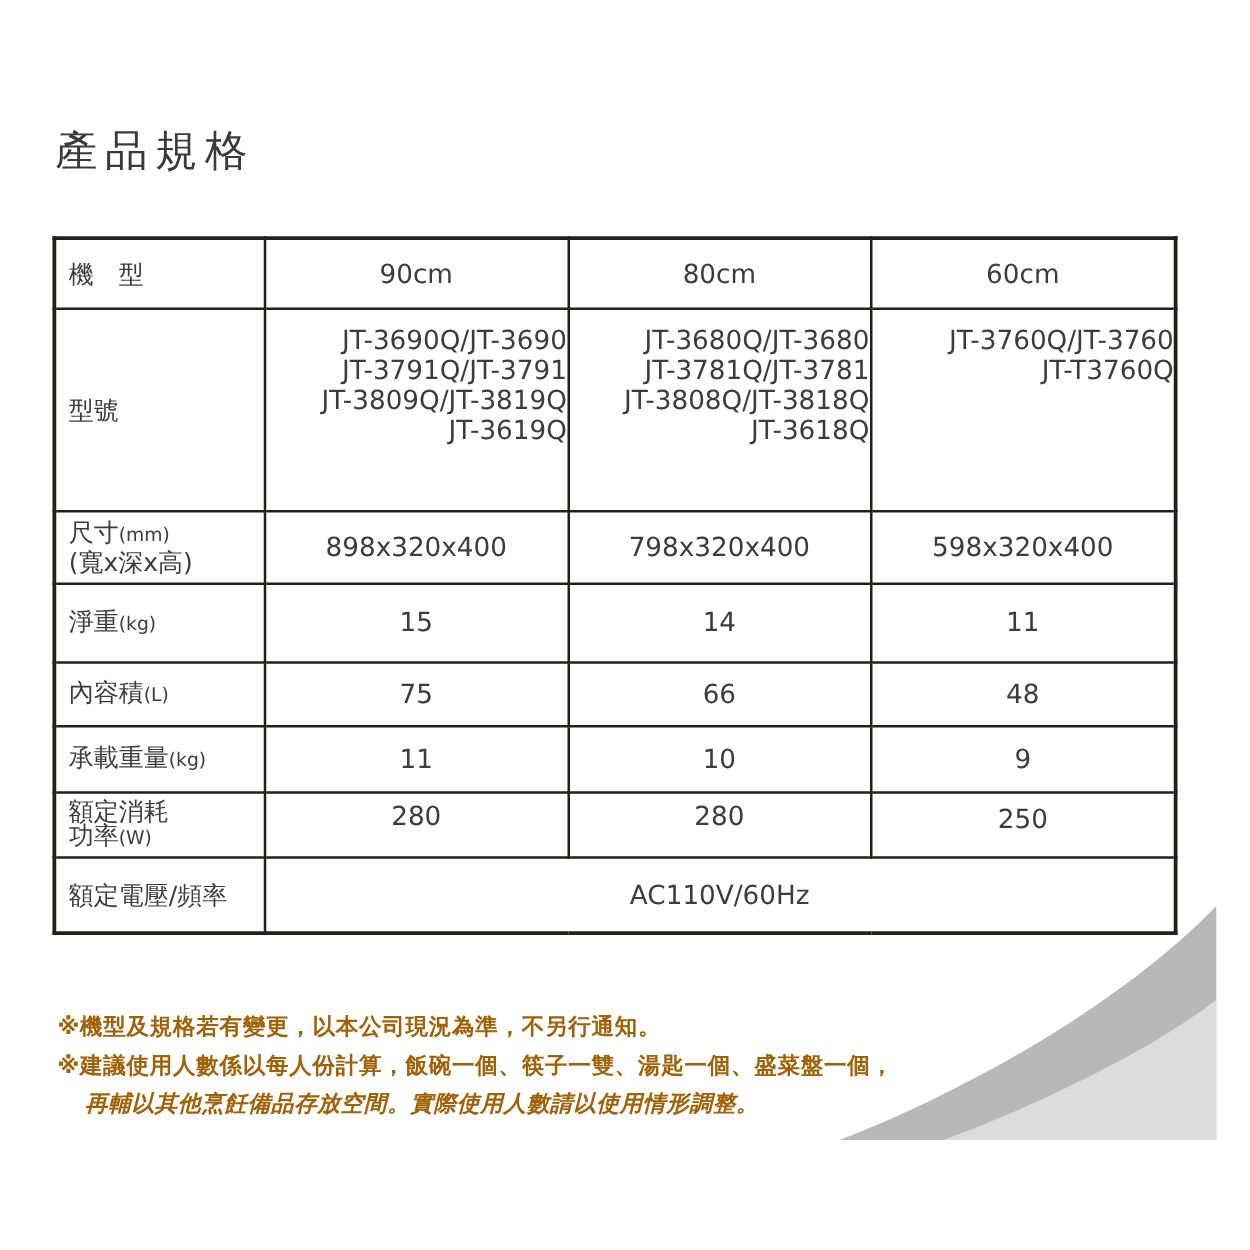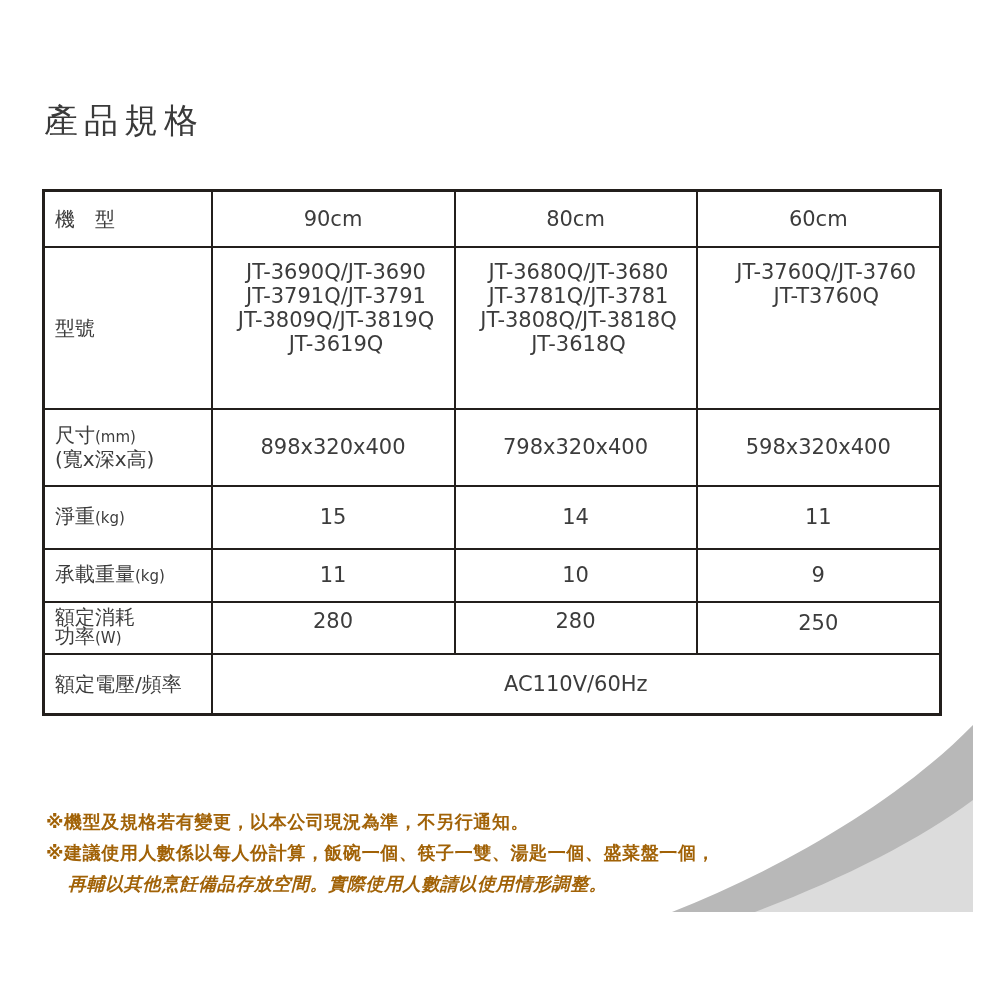--- a/index.html
+++ b/index.html
@@ -22,21 +22,21 @@
     border: 3px solid #231f1c;
     margin-top: 36px;
   }
   table.spec td {
     border: 2px solid #231f1c;
     font-size: 21px; color: #3c3c3c; padding: 0;
     vertical-align: middle;
   }
   table.spec td.label { padding-left: 10px; text-align: left; font-size: 20px; line-height: 22px; }
   table.spec td.val { text-align: center; }
-  table.spec td.models { vertical-align: top; padding: 12px 0 0 6px; text-align: center; font-size: 21px; line-height: 24px; }
+  table.spec td.models { vertical-align: top; padding: 12px 0 0 6px; text-align: right; font-size: 21px; line-height: 24px; }
   .small { font-size: 15px; }
   .model-line { display: block; white-space: nowrap; }
   .notes {
     position: absolute; left: 46px; top: 806px; z-index: 2;
     font-size: 18px; font-weight: bold; color: #a16207; line-height: 31px;
     letter-spacing: 0.6px;
   }
   .notes .indent { padding-left: 22px; font-style: italic; }
 </style>
 </head>
@@ -77,39 +77,47 @@
       <span class="model-line">JT-3781Q/JT-3781</span>
       <span class="model-line">JT-3808Q/JT-3818Q</span>
       <span class="model-line">JT-3618Q</span>
     </td>
     <td class="models" style="padding-left:16px">
       <span class="model-line">JT-3760Q/JT-3760</span>
       <span class="model-line">JT-T3760Q</span>
     </td>
   </tr>
 
-  <tr style="height:77px">
+  <tr style="height:58px">
     <td class="label">
       <span>尺寸</span><span class="small">(mm)</span><br>
       <span>(寬x深x高)</span>
     </td>
     <td class="val">898x320x400</td>
     <td class="val">798x320x400</td>
     <td class="val">598x320x400</td>
   </tr>
 
   <tr style="height:63px">
     <td class="label">
       <span>淨重</span><span class="small">(kg)</span>
     </td>
     <td class="val">15</td>
     <td class="val">14</td>
     <td class="val">11</td>
   </tr>
 
+  <tr style="height:51px">
+    <td class="label">
+      <span>內容積</span><span class="small">(L)</span>
+    </td>
+    <td class="val">75</td>
+    <td class="val">66</td>
+    <td class="val">48</td>
+  </tr>
 
   <tr style="height:53px">
     <td class="label">
       <span>承載重量</span><span class="small">(kg)</span>
     </td>
     <td class="val">11</td>
     <td class="val">10</td>
     <td class="val">9</td>
   </tr>
 

